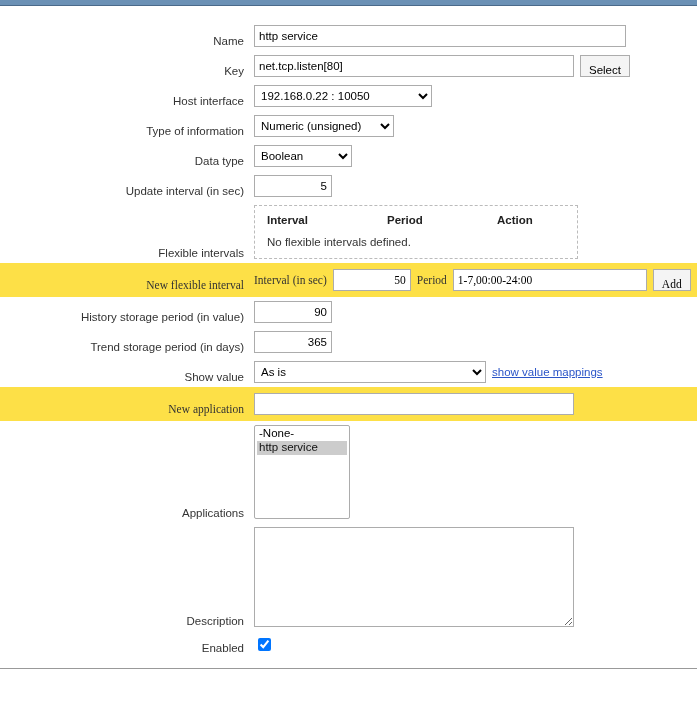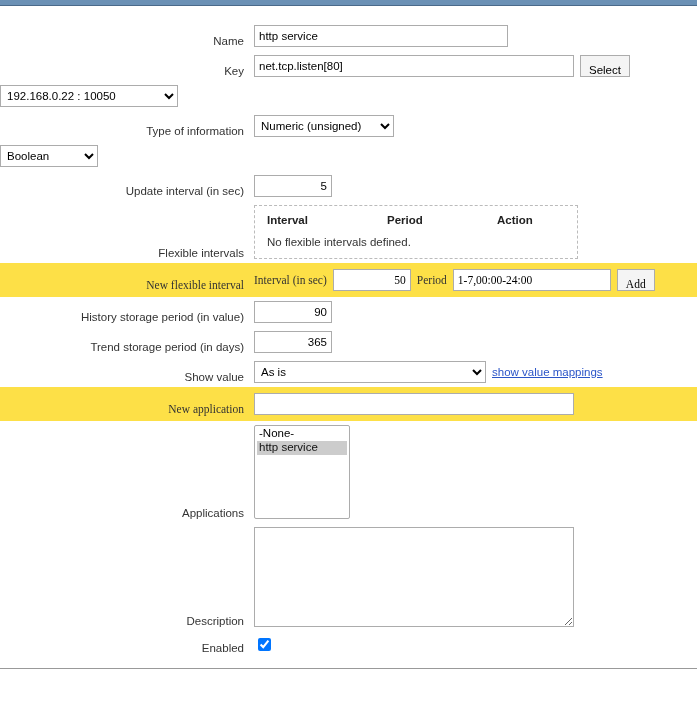--- a/index.html
+++ b/index.html
@@ -107,51 +107,53 @@
 </head>
 <body>
 
 <div class="topbar"></div>
 
 <div class="form">
 
   <div class="row">
     <div class="label">Name</div>
     <div class="ctrl">
-      <input type="text" style="width: 254px;" value="http service">
+      <input type="text" style="width: 372px;" value="http service">
     </div>
   </div>
 
 
   <div class="row">
     <div class="label">Key</div>
     <div class="ctrl">
       <input type="text" style="width: 320px;" value="net.tcp.listen[80]">
       <button class="btn-like">Select</button>
     </div>
   </div>
 
   <div class="row">
+    <div class="label">Host interface</div>
     <div class="ctrl">
       <select style="width:178px">
         <option>192.168.0.22 : 10050</option>
       </select>
     </div>
   </div>
 
   <div class="row">
     <div class="label">Type of information</div>
     <div class="ctrl">
       <select style="width:140px">
         <option>Numeric (unsigned)</option>
       </select>
     </div>
   </div>
 
   <div class="row">
+    <div class="label">Data type</div>
     <div class="ctrl">
       <select style="width:98px">
         <option>Boolean</option>
       </select>
     </div>
   </div>
 
   <div class="row">
     <div class="label">Update interval (in sec)</div>
     <div class="ctrl">
@@ -172,21 +174,21 @@
       </div>
     </div>
   </div>
 
   <div class="row greenrow">
     <div class="label">New flexible interval</div>
     <div class="ctrl">
       <span>Interval (in sec)</span>
       <input type="text" class="num" value="50" style="">
       <span>Period</span>
-      <input type="text" style="width: 158px;" value="1-7,00:00-24:00">
+      <input type="text" style="width: 194px;" value="1-7,00:00-24:00">
       <button class="btn-like">Add</button>
     </div>
   </div>
 
   <div class="row">
     <div class="label">History storage period (in value)</div>
     <div class="ctrl">
       <input type="text" class="num" value="90" style="">
     </div>
   </div>

